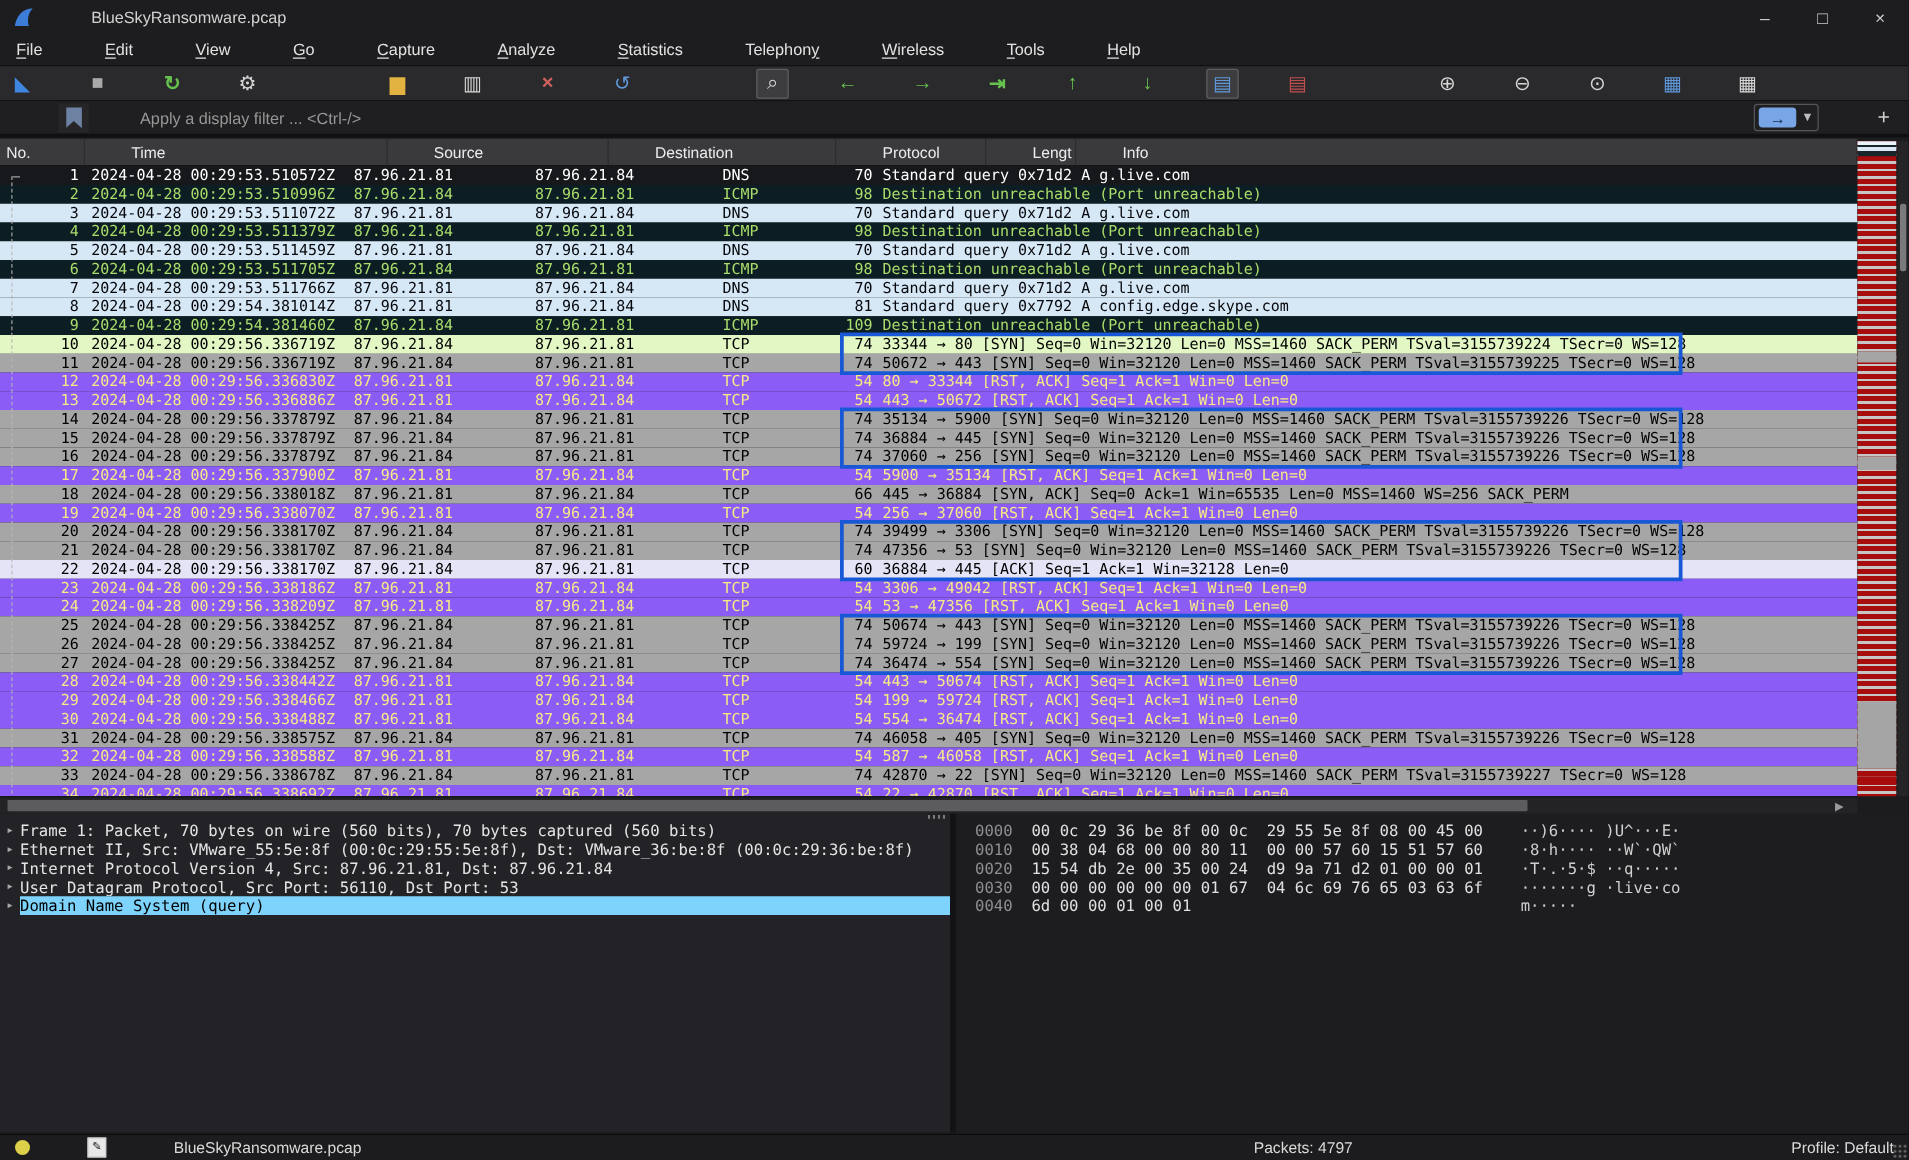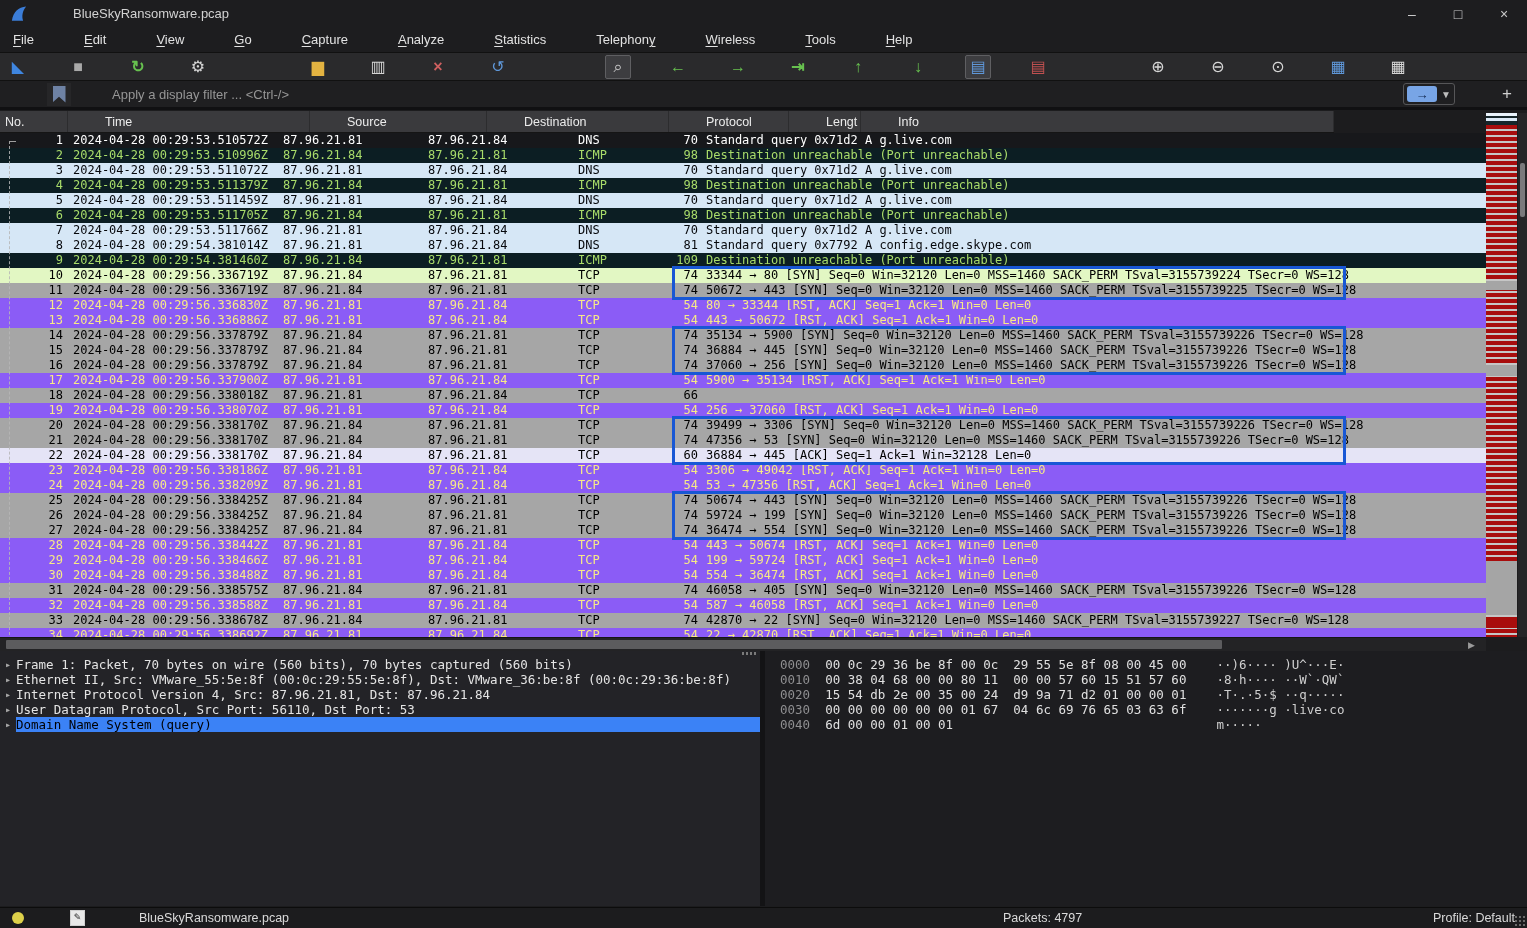--- a/index.html
+++ b/index.html
@@ -37,21 +37,21 @@
   .bookmark-shape{width:13px;height:17px;background:#6e82a4;clip-path:polygon(0 0,100% 0,100% 100%,50% 66%,0 100%);}
   .filter-placeholder{margin-left:9px;font-size:13px;color:#969696;flex:1;}
   .apply-group{display:flex;align-items:center;border:1px solid #565658;border-radius:3px;height:20px;padding:0 3px;margin-right:8px;}
   .apply-btn{width:30px;height:16px;background:#78a5e6;border-radius:3px;display:flex;align-items:center;justify-content:center;
              color:#122a52;font-weight:bold;font-size:13px;line-height:1;}
   .apply-caret{color:#bdbdbd;font-size:10px;margin-left:4px;}
   .add-filter-btn{width:24px;height:22px;margin-right:8px;display:flex;align-items:center;justify-content:center;
                   color:#d0d0d0;font-size:17px;}
 
   
-  .plist-header{left:0;top:111px;width:1334px;height:22px;background:#3a3a3d;display:grid;
+  .plist-header{left:0;top:111px;width:1486px;height:22px;background:#3a3a3d;display:grid;
                 grid-template-columns:68px 210px 145px 150px 88px 40px auto;align-items:center;
                 font-size:12.5px;color:#ececec;border-bottom:1px solid #151515;box-sizing:border-box;}
   .plist-header .hc{padding-left:5px;border-right:1px solid #2c2c2e;height:100%;display:flex;align-items:center;overflow:hidden;white-space:nowrap;}
   .rows{left:0;top:133px;width:1486px;height:504px;overflow:hidden;background:#1c1c1e;}
   .prow{display:grid;grid-template-columns:68px 210px 145px 150px 88px 40px auto;height:15px;
         font-family:"DejaVu Sans Mono",monospace;font-size:12px;line-height:15px;white-space:pre;}
   .prow span{overflow:hidden;}
   .c-no-cell{text-align:right;padding-right:5px;}
   .c-len-cell{text-align:right;padding-right:3px;}
   .pad{padding-left:5px;}
@@ -84,21 +84,21 @@
   .hscroll{left:0;top:637px;width:1486px;height:14px;background:#232325;border-top:1px solid #151515;box-sizing:border-box;}
   .hthumb{left:6px;top:2px;width:1216px;height:9px;background:#5c5c5e;border-radius:1px;}
   .hstep{left:1468px;top:2px;color:#9a9a9a;font-size:9px;line-height:10px;}
 
   
   .details{left:0;top:651px;width:760px;height:255px;background:#232327;
            font-family:"DejaVu Sans Mono",monospace;font-size:12.5px;color:#e4e4e4;padding-top:6px;box-sizing:border-box;}
   .dline{display:flex;height:15px;line-height:15px;white-space:pre;}
   .dline .exp{width:16px;text-align:center;color:#a8a8a8;font-size:10px;flex:0 0 16px;}
   .dline .txt{flex:1;overflow:hidden;}
-  .dline.hl .txt{background:#3b82f6;color:#000;}
+  .dline.hl .txt{background:#7dd3fc;color:#000;}
   .pane-handle{width:14px;height:3px;background:repeating-linear-gradient(90deg,#7a7a7a 0 2px,transparent 2px 4px);}
   .ph-left{left:742px;top:652px;} .ph-right{left:768px;top:652px;}
   .vsplit{left:760px;top:651px;width:5px;height:255px;background:#131315;}
   .hexpane{left:765px;top:651px;width:762px;height:255px;background:#1d1d20;
            font-family:"DejaVu Sans Mono",monospace;font-size:12.5px;padding:6px 0 0 15px;box-sizing:border-box;}
   .hrow{height:15px;line-height:15px;white-space:pre;}
   .hoff{color:#8f8f91;}
   .hhex{color:#e0e0e0;}
   .hascii{color:#cfcfcf;}
 
@@ -456,20 +456,21 @@
         <span class="pad">5900 → 35134 [RST, ACK] Seq=1 Ack=1 Win=0 Len=0</span>
       </div>
 
       <div class="prow c-syn">
         <span class="c-no-cell">18</span>
         <span class="pad">2024-04-28 00:29:56.338018Z</span>
         <span class="pad">87.96.21.81</span>
         <span class="pad">87.96.21.84</span>
         <span class="pad">TCP</span>
         <span class="c-len-cell">66</span>
+        <span class="pad">445 → 36884 [SYN, ACK] Seq=0 Ack=1 Win=65535 Len=0 MSS=1460 WS=256 SACK_PERM</span>
       </div>
 
       <div class="prow c-rst">
         <span class="c-no-cell">19</span>
         <span class="pad">2024-04-28 00:29:56.338070Z</span>
         <span class="pad">87.96.21.81</span>
         <span class="pad">87.96.21.84</span>
         <span class="pad">TCP</span>
         <span class="c-len-cell">54</span>
         <span class="pad">256 → 37060 [RST, ACK] Seq=1 Ack=1 Win=0 Len=0</span>

